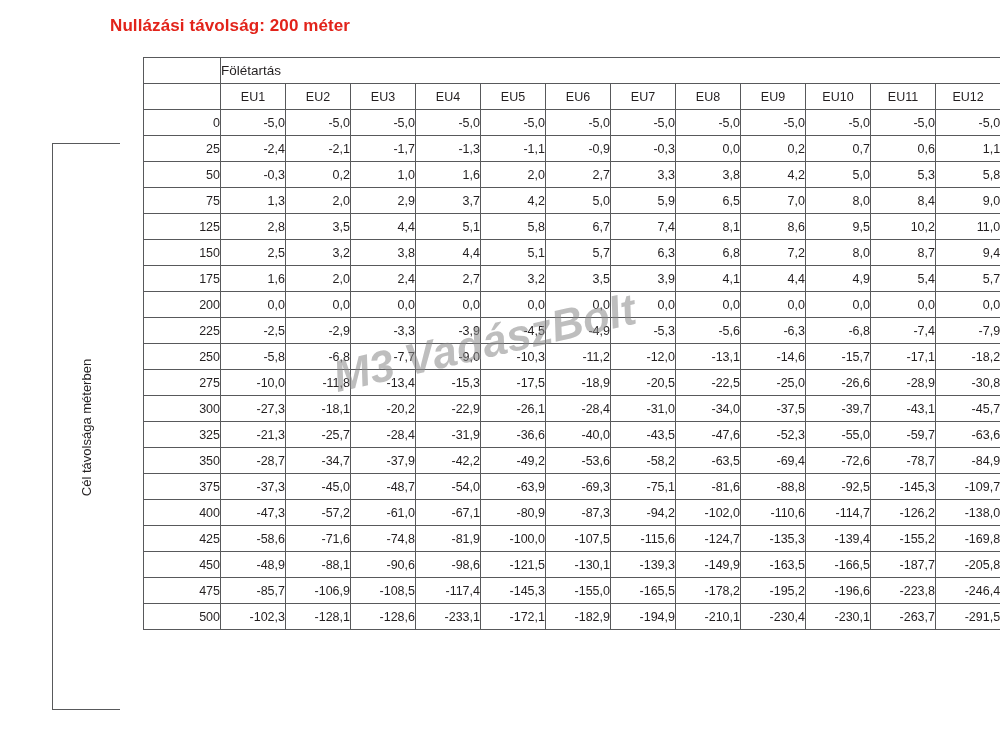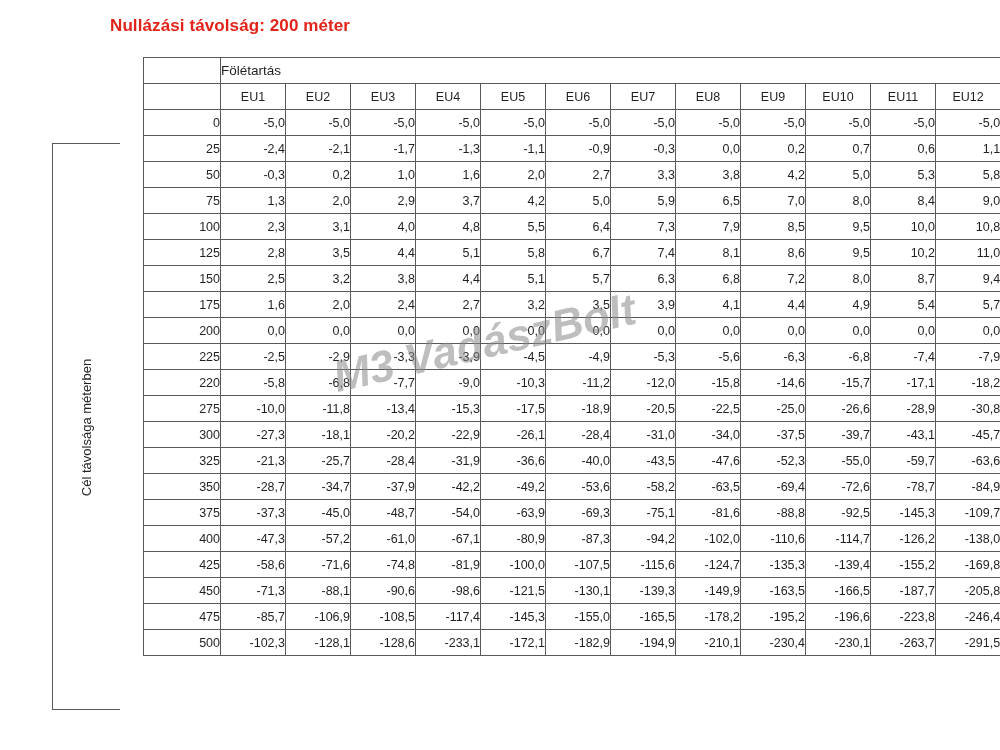--- a/index.html
+++ b/index.html
@@ -228,35 +228,20 @@
             <td class="datacell">4,2</td>
             <td class="datacell">5,0</td>
             <td class="datacell">5,9</td>
             <td class="datacell">6,5</td>
             <td class="datacell">7,0</td>
             <td class="datacell">8,0</td>
             <td class="datacell">8,4</td>
             <td class="datacell">9,0</td>
           </tr>
           <tr>
-            <td class="rowhdr-cell">100</td>
-            <td class="datacell">2,3</td>
-            <td class="datacell">3,1</td>
-            <td class="datacell">4,0</td>
-            <td class="datacell">4,8</td>
-            <td class="datacell">5,5</td>
-            <td class="datacell">6,4</td>
-            <td class="datacell">7,3</td>
-            <td class="datacell">7,9</td>
-            <td class="datacell">8,5</td>
-            <td class="datacell">9,5</td>
-            <td class="datacell">10,0</td>
-            <td class="datacell">10,8</td>
-          </tr>
-          <tr>
             <td class="rowhdr-cell">125</td>
             <td class="datacell">2,8</td>
             <td class="datacell">3,5</td>
             <td class="datacell">4,4</td>
             <td class="datacell">5,1</td>
             <td class="datacell">5,8</td>
             <td class="datacell">6,7</td>
             <td class="datacell">7,4</td>
             <td class="datacell">8,1</td>
             <td class="datacell">8,6</td>
@@ -318,29 +303,29 @@
             <td class="datacell">-4,5</td>
             <td class="datacell">-4,9</td>
             <td class="datacell">-5,3</td>
             <td class="datacell">-5,6</td>
             <td class="datacell">-6,3</td>
             <td class="datacell">-6,8</td>
             <td class="datacell">-7,4</td>
             <td class="datacell">-7,9</td>
           </tr>
           <tr>
-            <td class="rowhdr-cell">220</td>
+            <td class="rowhdr-cell">250</td>
             <td class="datacell">-5,8</td>
             <td class="datacell">-6,8</td>
             <td class="datacell">-7,7</td>
             <td class="datacell">-9,0</td>
             <td class="datacell">-10,3</td>
             <td class="datacell">-11,2</td>
             <td class="datacell">-12,0</td>
-            <td class="datacell">-15,8</td>
+            <td class="datacell">-13,1</td>
             <td class="datacell">-14,6</td>
             <td class="datacell">-15,7</td>
             <td class="datacell">-17,1</td>
             <td class="datacell">-18,2</td>
           </tr>
           <tr>
             <td class="rowhdr-cell">275</td>
             <td class="datacell">-10,0</td>
             <td class="datacell">-11,8</td>
             <td class="datacell">-13,4</td>
@@ -439,21 +424,21 @@
             <td class="datacell">-107,5</td>
             <td class="datacell">-115,6</td>
             <td class="datacell">-124,7</td>
             <td class="datacell">-135,3</td>
             <td class="datacell">-139,4</td>
             <td class="datacell">-155,2</td>
             <td class="datacell">-169,8</td>
           </tr>
           <tr>
             <td class="rowhdr-cell">450</td>
-            <td class="datacell">-71,3</td>
+            <td class="datacell">-48,9</td>
             <td class="datacell">-88,1</td>
             <td class="datacell">-90,6</td>
             <td class="datacell">-98,6</td>
             <td class="datacell">-121,5</td>
             <td class="datacell">-130,1</td>
             <td class="datacell">-139,3</td>
             <td class="datacell">-149,9</td>
             <td class="datacell">-163,5</td>
             <td class="datacell">-166,5</td>
             <td class="datacell">-187,7</td>

